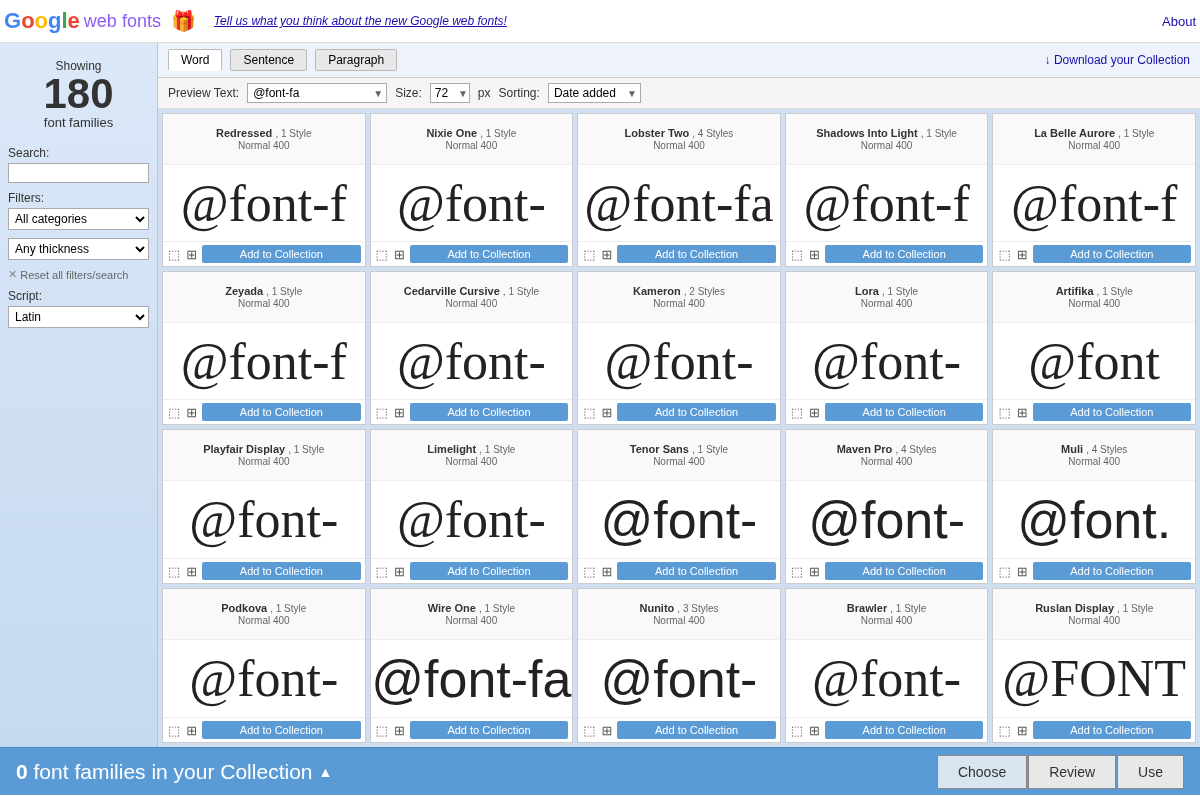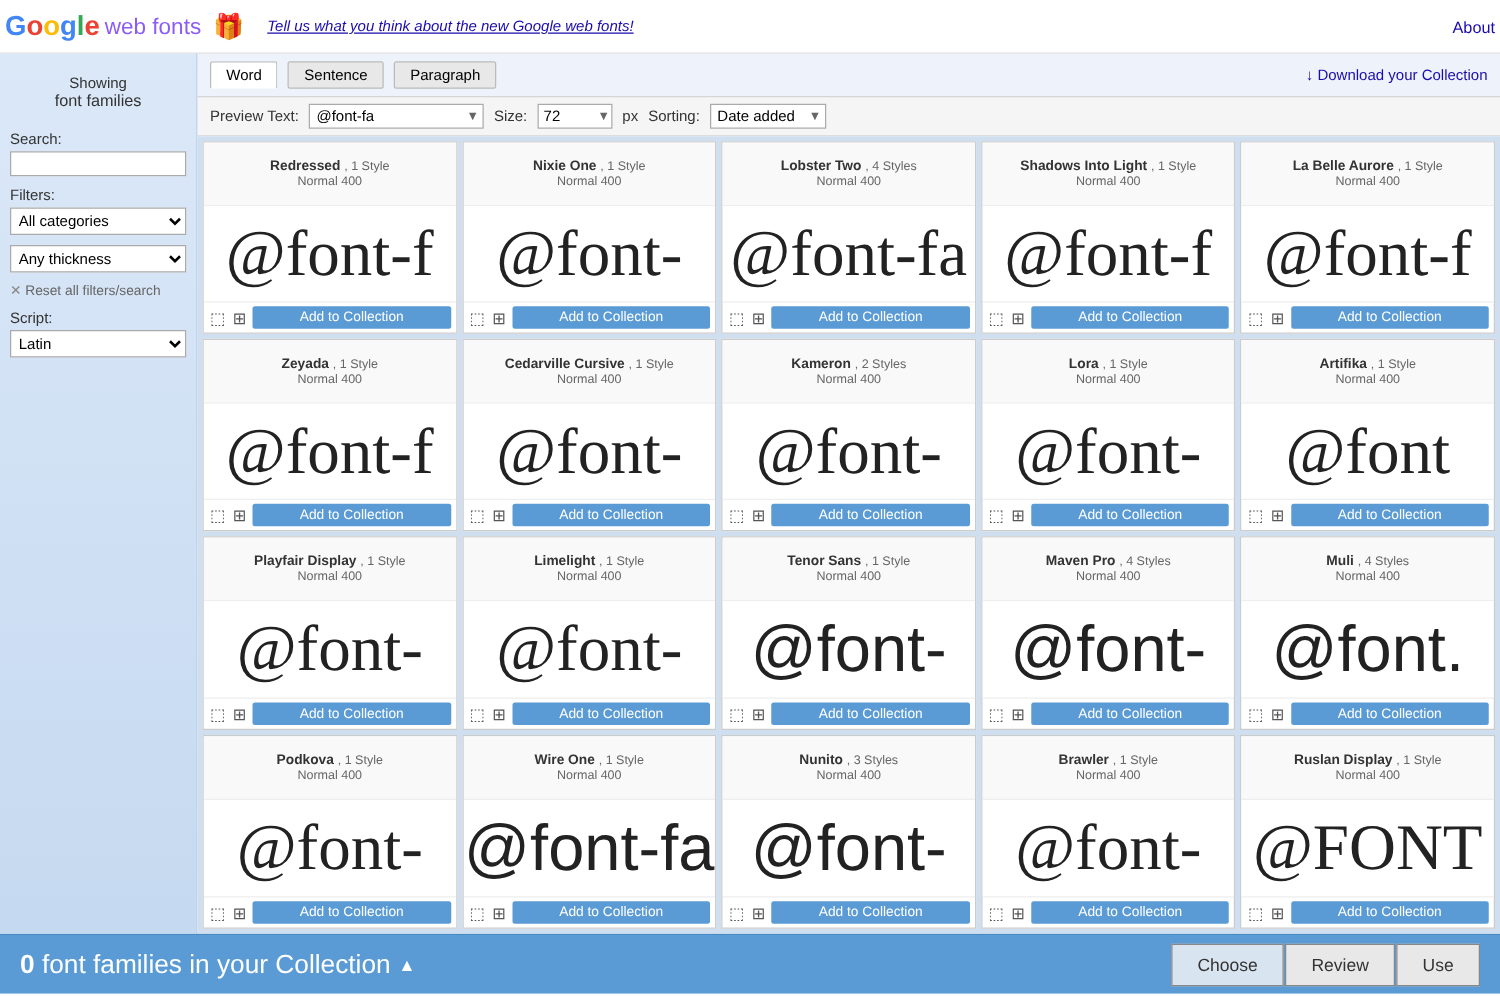--- a/index.html
+++ b/index.html
@@ -69,21 +69,21 @@
       display: flex; align-items: center; padding: 5px 10px; gap: 8px;
       background: #f5f5f5; border-bottom: 1px solid #ddd;
     }
     .filter-label { font-size: 12px; color: #333; }
     .preview-input-wrap { position: relative; display: inline-flex; align-items: center; }
     .preview-input {
       border: 1px solid #aaa; padding: 2px 20px 2px 5px; font-size: 12px;
       width: 140px; background: #fff;
     }
     .input-arrow { font-size: 10px; position: absolute; right: 4px; color: #666; }
-    .size-input { border: 1px solid #aaa; padding: 2px 4px; font-size: 12px; width: 60px; }
+    .size-input { border: 1px solid #aaa; padding: 2px 4px; font-size: 12px; width: 40px; }
     .size-arrow-wrap { position: relative; display: inline-flex; align-items: center; }
     .size-arrow { font-size: 10px; position: absolute; right: 2px; color: #666; }
     .px-label { font-size: 12px; }
     .sort-wrap { position: relative; display: inline-flex; align-items: center; }
     .sort-select { border: 1px solid #aaa; padding: 2px 20px 2px 5px; font-size: 12px; background: #fff; appearance: none; }
     .sort-arrow { font-size: 10px; position: absolute; right: 4px; color: #666; pointer-events: none; }
 
     
     #font-grid {
       flex: 1; overflow-y: auto;
@@ -147,20 +147,21 @@
   <span class="logo-icon">🎁</span>
   <a class="tagline" href="#">Tell us what you think about the new Google web fonts!</a>
   <a class="about-link" href="#">About</a>
 </div>
 
 <div id="main-layout">
 
   <div id="sidebar">
     <div class="showing-box">
       <div class="showing-label">Showing</div>
+      <div class="showing-number">180</div>
       <div class="showing-sub">font families</div>
     </div>
 
     <div class="sidebar-section">
       <label>Search:</label>
       <input type="text" style="">
     </div>
 
     <div class="sidebar-section">
       <label>Filters:</label>

